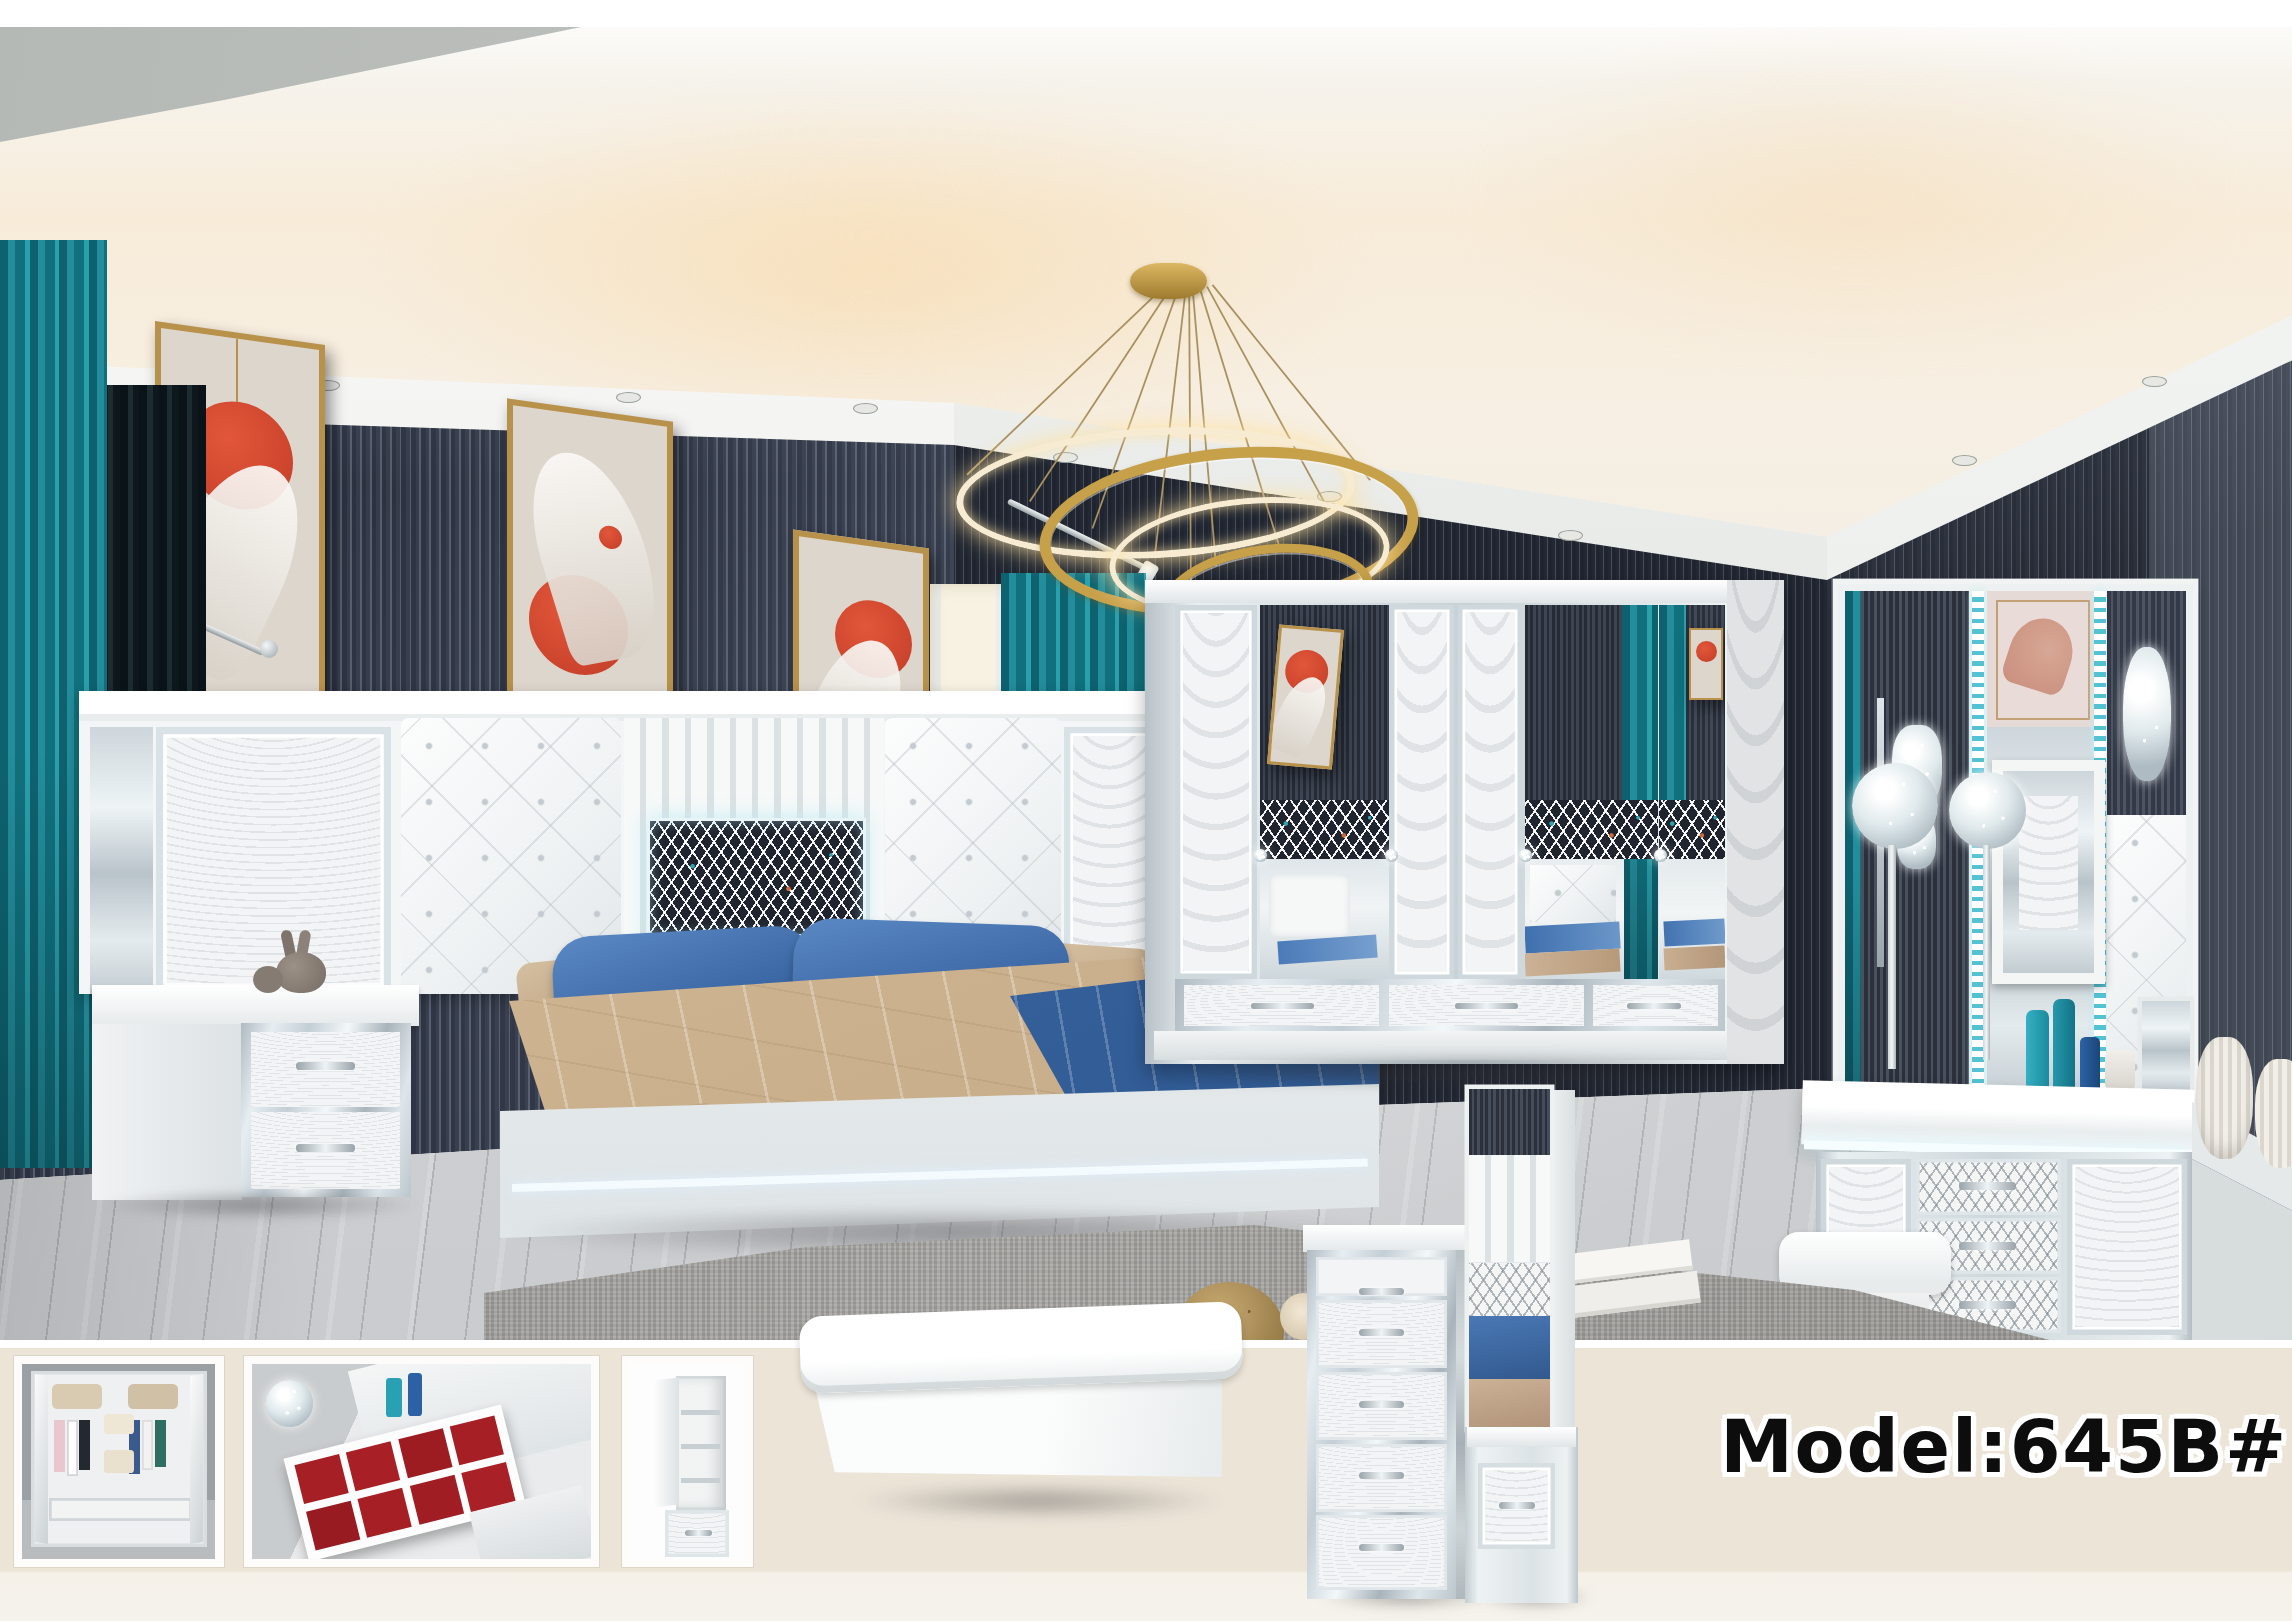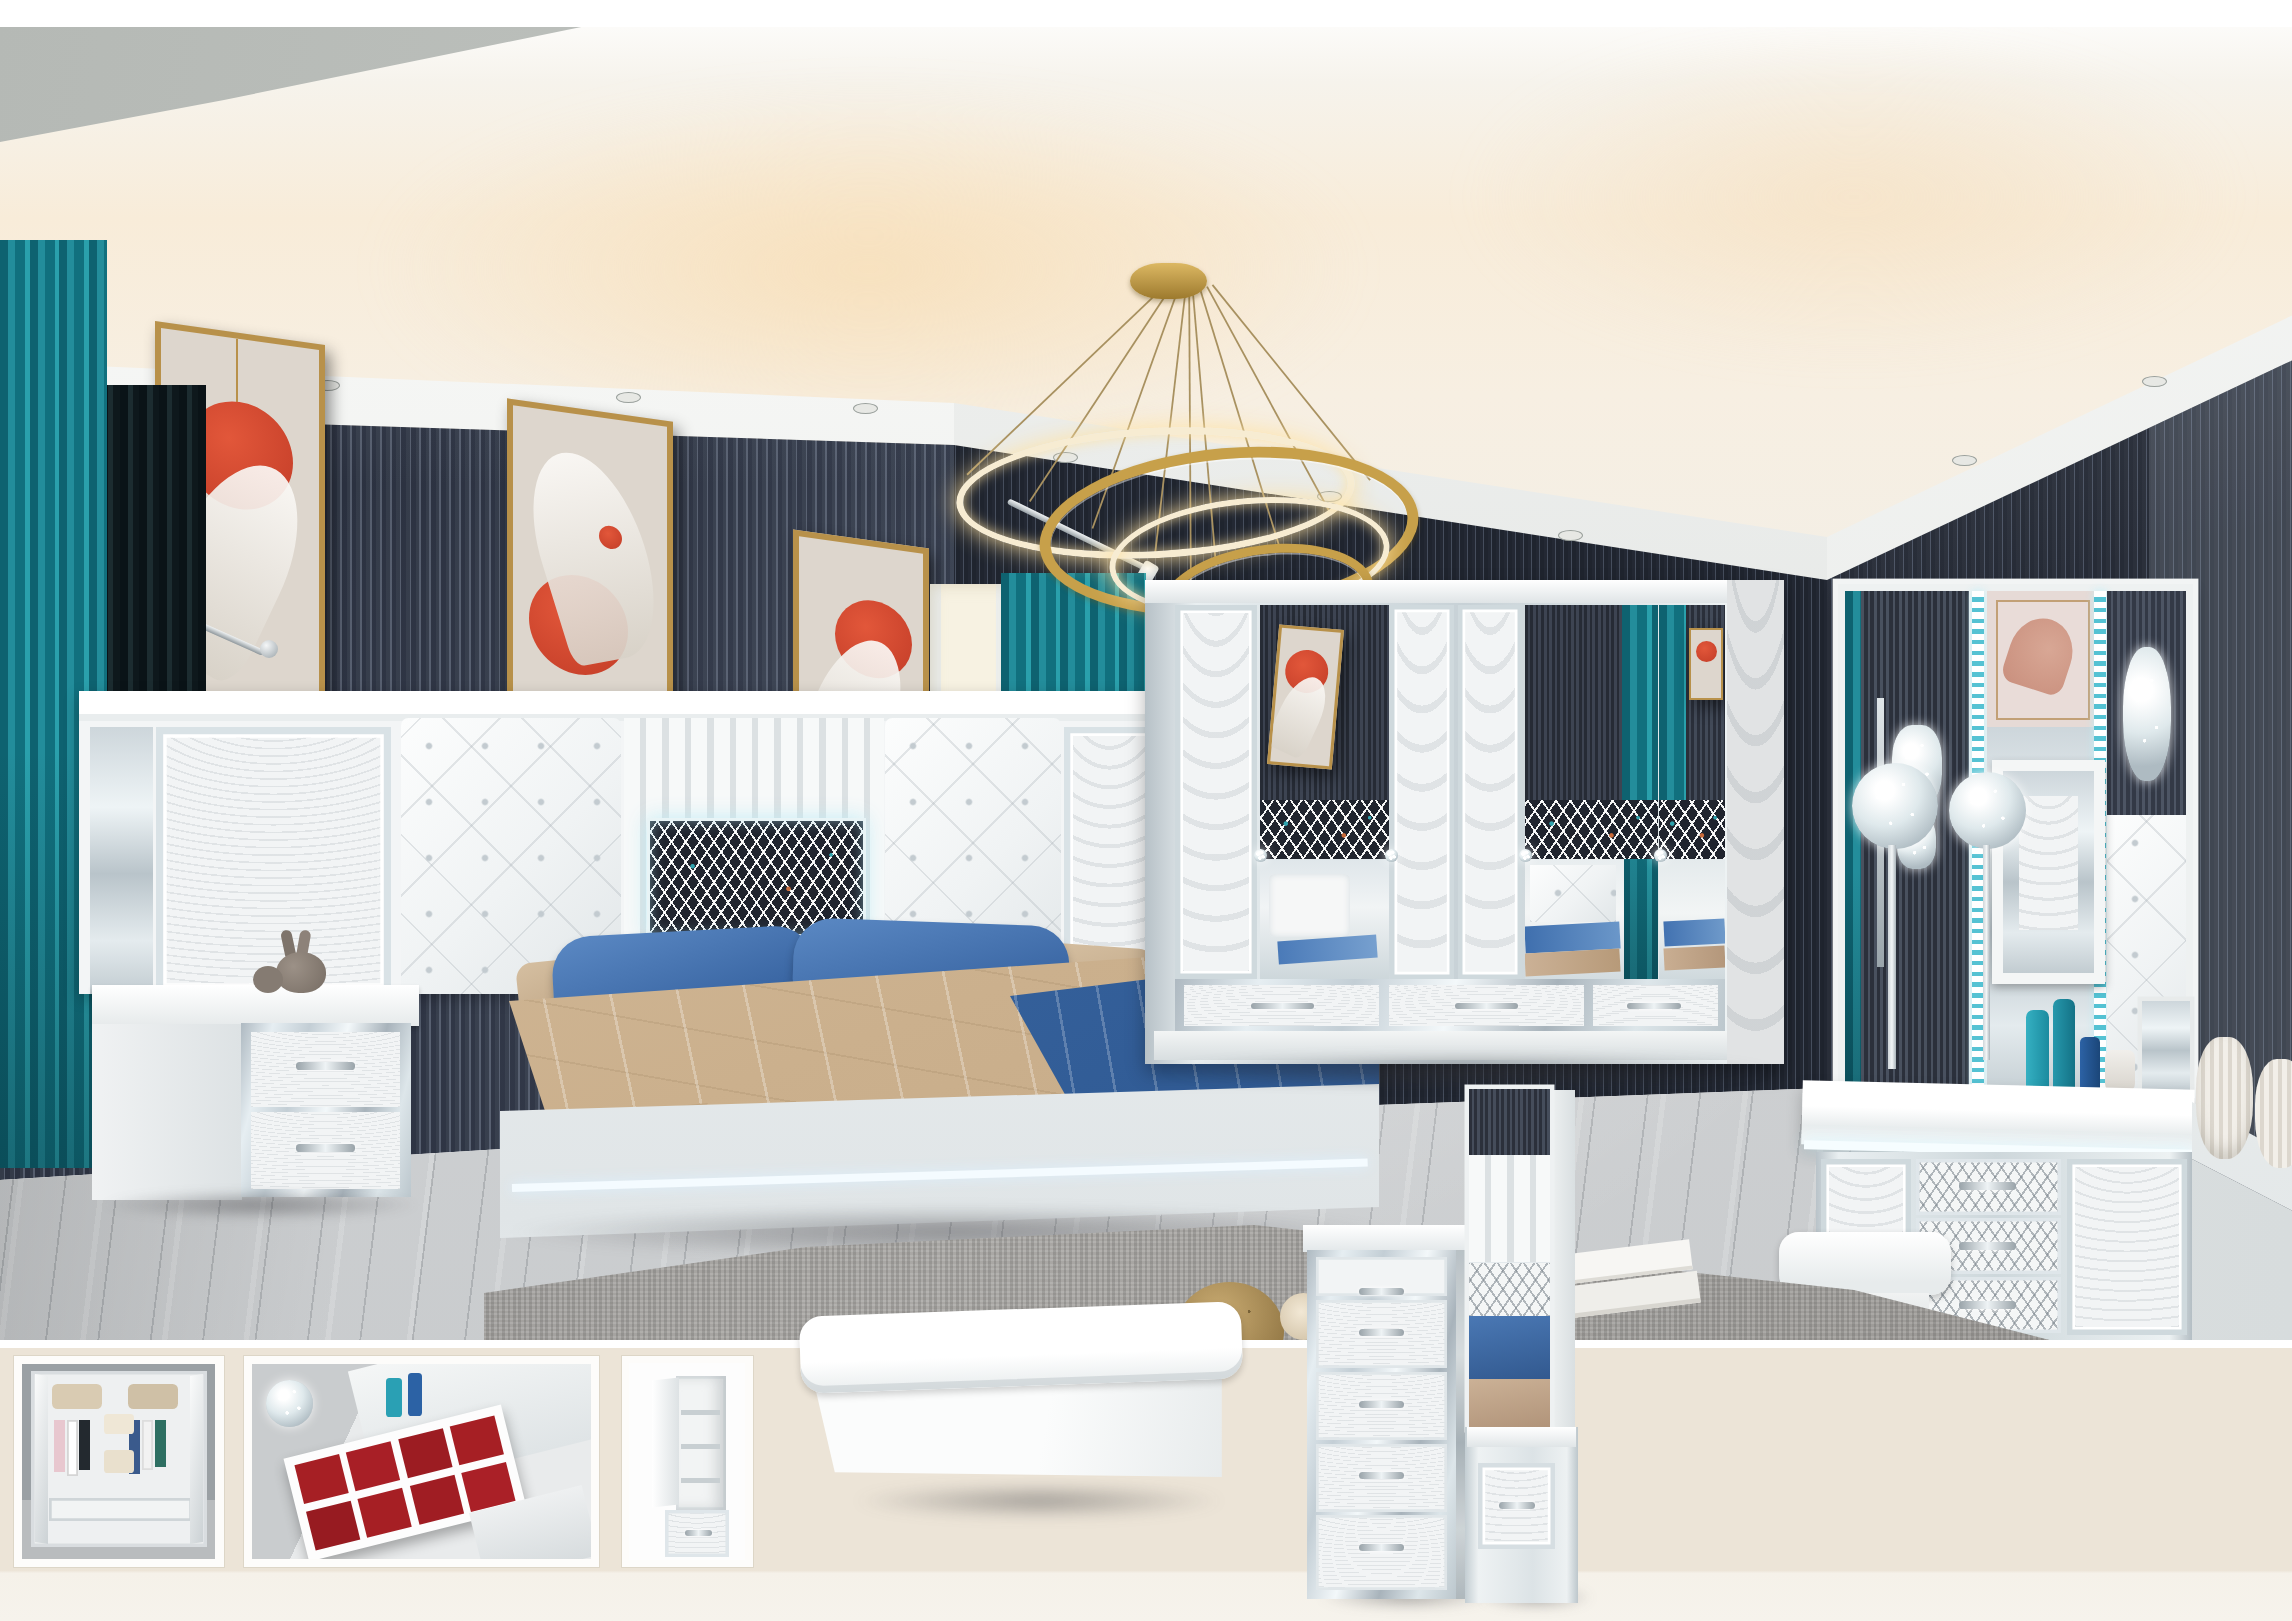--- a/index.html
+++ b/index.html
@@ -483,15 +483,18 @@
       <div class="abs" style="left:0;top:290px;width:81px;height:48px;background:linear-gradient(170deg,#cbb196,#b1947a);"></div>
     </div>
     <div class="abs" style="left:0;top:342px;width:113px;height:176px;
       background:linear-gradient(90deg,#c3cdd2,#eef2f3 12%,#dce3e6 60%,#edf1f2 90%,#bdc7cc);">
       <div class="abs" style="left:1.8px;top:0;width:109px;height:19.7px;background:linear-gradient(180deg,#ffffff,#e0e5e7);"></div>
       <div class="abs wave" style="left:12.5px;top:36px;width:77px;height:86px;box-shadow:inset 0 0 0 4.5px #d6dee2,inset 0 0 0 7.2px #fff;"></div>
       <div class="abs hdl" style="left:34px;top:75px;width:36px;height:7.2px;"></div>
     </div>
   </div>
 
+  <div class="abs" style="left:1771px;top:1394px;width:466px;height:104px;display:flex;align-items:center;justify-content:center;">
+    <span class="caption">Model:645B#</span>
+  </div>
 
 </div>
 
 
 </body></html>

